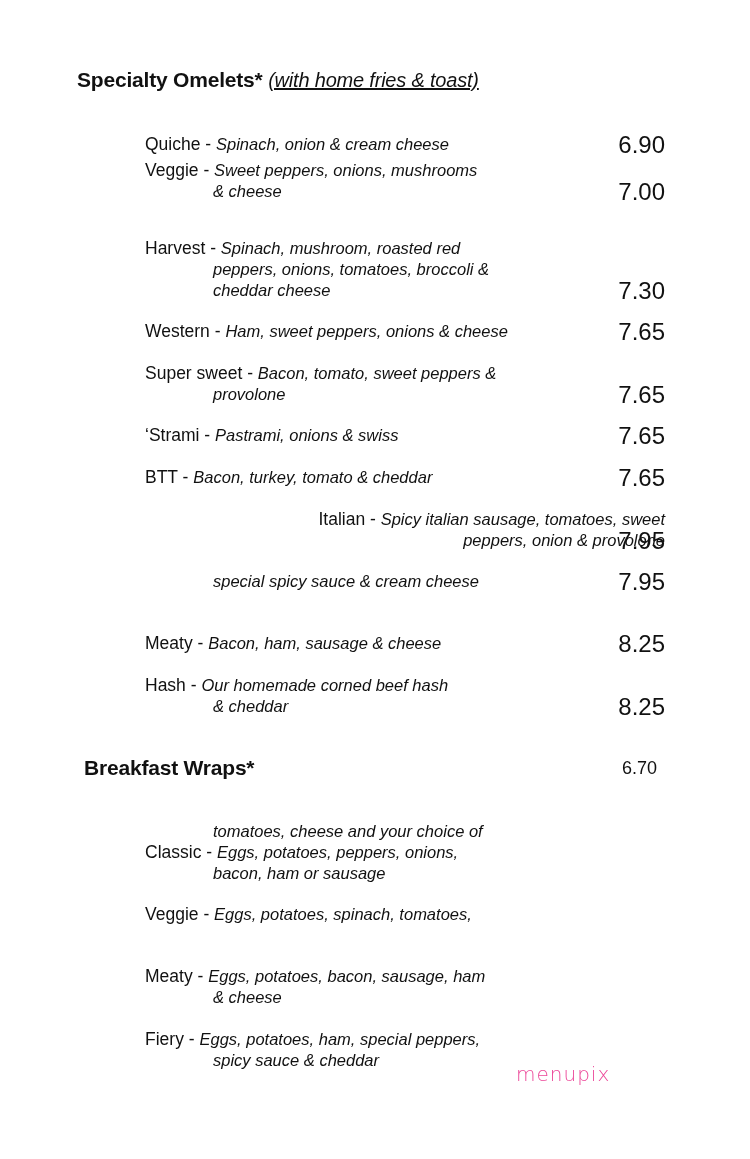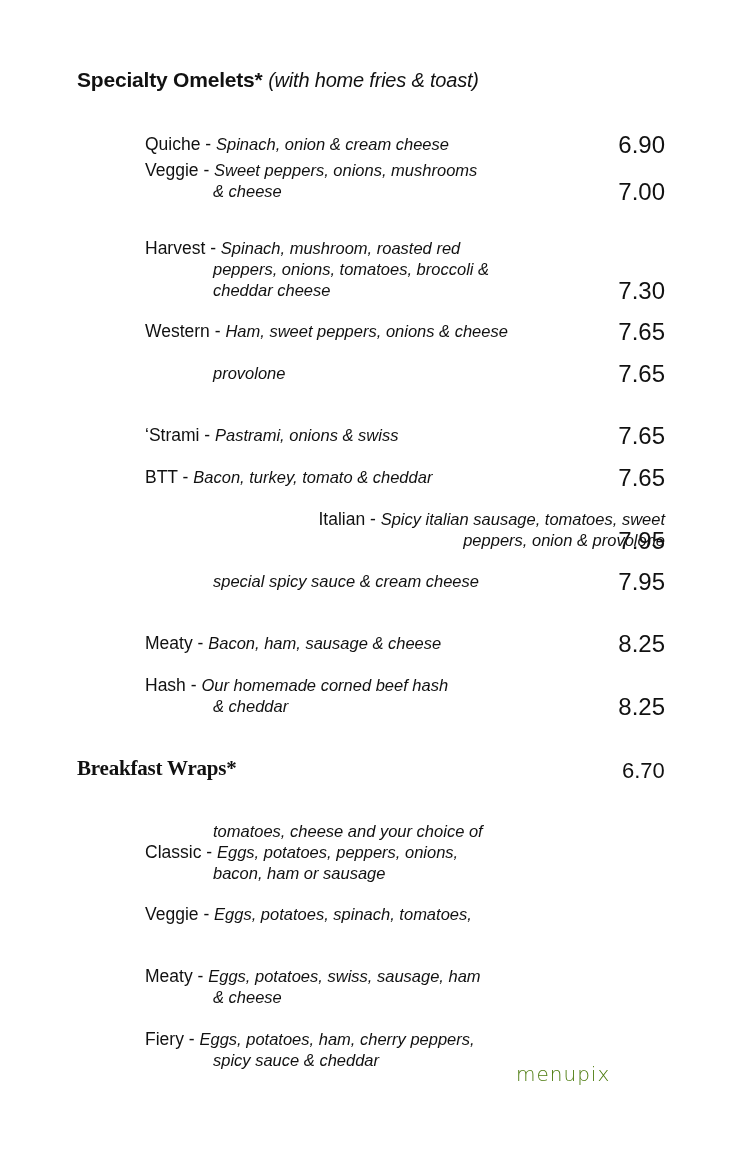--- a/index.html
+++ b/index.html
@@ -5,30 +5,30 @@
   html, body { margin: 0; padding: 0; background: #ffffff; }
   body {
     width: 750px; height: 1159px; position: relative; overflow: hidden;
     font-family: "Liberation Sans", "DejaVu Sans", sans-serif;
     color: #111111;
   }
   .abs { position: absolute; }
   .section-title {
     font-weight: bold; font-size: 21px; letter-spacing: -0.2px; white-space: nowrap;
   }
-  .section-title .note { font-weight: normal; font-style: italic; font-size: 20px; }
+  .section-title .note { font-weight: normal; font-style: italic; font-size: 20px; text-decoration: underline; }
   .item { position: absolute; left: 145px; width: 520px; font-size: 17.5px; line-height: 21px; }
   .item .name { font-style: normal; }
   .item .desc { font-style: italic; font-size: 16.5px; margin-top: 19px; }
   .item .line { white-space: nowrap; }
   .item .cont { padding-left: 68px; }
   .price { position: absolute; right: 0; bottom: 0; font-size: 24px; }
-  .section-price { position: absolute; left: 622px; font-size: 22px; }
+  .section-price { position: absolute; left: 622px; font-size: 18px; }
   .watermark {
-    position: absolute; left: 516px; top: 1062px; font-size: 20px; color: #4d7c0f;
+    position: absolute; left: 516px; top: 1062px; font-size: 20px; color: #ec4899;
     letter-spacing: 1px; font-family: "DejaVu Sans", sans-serif; font-weight: 200;
   }
 </style>
 </head>
 <body>
 
 <div class="abs section-title" style="left:77px; top:68px;">
   <span>Specialty Omelets*</span>
   <span class="note">(with home fries &amp; toast)</span>
 </div>
@@ -47,20 +47,21 @@
       <div class="line"><span class="name">Harvest - </span><span class="desc">Spinach, mushroom, roasted red</span></div>
       <div class="line cont"><span class="desc">peppers, onions, tomatoes, broccoli &amp;</span></div>
       <div class="line cont"><span class="desc">cheddar cheese</span></div>
       <span class="price">7.30</span>
     </div>
     <div class="item" style="top: 321px;">
       <div class="line"><span class="name">Western - </span><span class="desc">Ham, sweet peppers, onions &amp; cheese</span></div>
       <span class="price">7.65</span>
     </div>
     <div class="item" style="top: 363px;">
+      <div class="line"><span class="name">Super sweet - </span><span class="desc">Bacon, tomato, sweet peppers &amp;</span></div>
       <div class="line cont"><span class="desc">provolone</span></div>
       <span class="price">7.65</span>
     </div>
     <div class="item" style="top: 425px;">
       <div class="line"><span class="name">‘Strami - </span><span class="desc">Pastrami, onions &amp; swiss</span></div>
       <span class="price">7.65</span>
     </div>
     <div class="item" style="top: 467px;">
       <div class="line"><span class="name">BTT - </span><span class="desc">Bacon, turkey, tomato &amp; cheddar</span></div>
       <span class="price">7.65</span>
@@ -78,35 +79,35 @@
       <div class="line"><span class="name">Meaty - </span><span class="desc">Bacon, ham, sausage &amp; cheese</span></div>
       <span class="price">8.25</span>
     </div>
     <div class="item" style="top: 675px;">
       <div class="line"><span class="name">Hash - </span><span class="desc">Our homemade corned beef hash</span></div>
       <div class="line cont"><span class="desc">&amp; cheddar</span></div>
       <span class="price">8.25</span>
     </div>
   </div>
 
-<div class="abs section-title" style="left:77px; top:756px;font-family:Liberation Serif, serif;">Breakfast Wraps*</div>
+<div class="abs section-title" style="left:84px; top:756px;">Breakfast Wraps*</div>
 <div class="section-price" style="top:758px;">6.70</div>
 
 <div id="wrap-list">
     <div class="item" style="top: 821px;">
       <div class="line cont"><span class="desc">tomatoes, cheese and your  choice of</span></div>
       <div class="line"><span class="name">Classic - </span><span class="desc">Eggs, potatoes, peppers, onions,</span></div>
       <div class="line cont"><span class="desc">bacon, ham or sausage</span></div>
     </div>
     <div class="item" style="top: 904px;">
       <div class="line"><span class="name">Veggie - </span><span class="desc">Eggs, potatoes, spinach, tomatoes,</span></div>
     </div>
     <div class="item" style="top: 966px;">
-      <div class="line"><span class="name">Meaty - </span><span class="desc">Eggs, potatoes, swiss, sausage, ham</span></div>
+      <div class="line"><span class="name">Meaty - </span><span class="desc">Eggs, potatoes, bacon, sausage, ham</span></div>
       <div class="line cont"><span class="desc">&amp; cheese</span></div>
     </div>
     <div class="item" style="top: 1029px;">
-      <div class="line"><span class="name">Fiery - </span><span class="desc">Eggs, potatoes, ham, cherry peppers,</span></div>
+      <div class="line"><span class="name">Fiery - </span><span class="desc">Eggs, potatoes, ham, special peppers,</span></div>
       <div class="line cont"><span class="desc">spicy sauce &amp; cheddar</span></div>
     </div>
   </div>
 
 <div class="watermark">menupix</div>
 
 </body></html>

